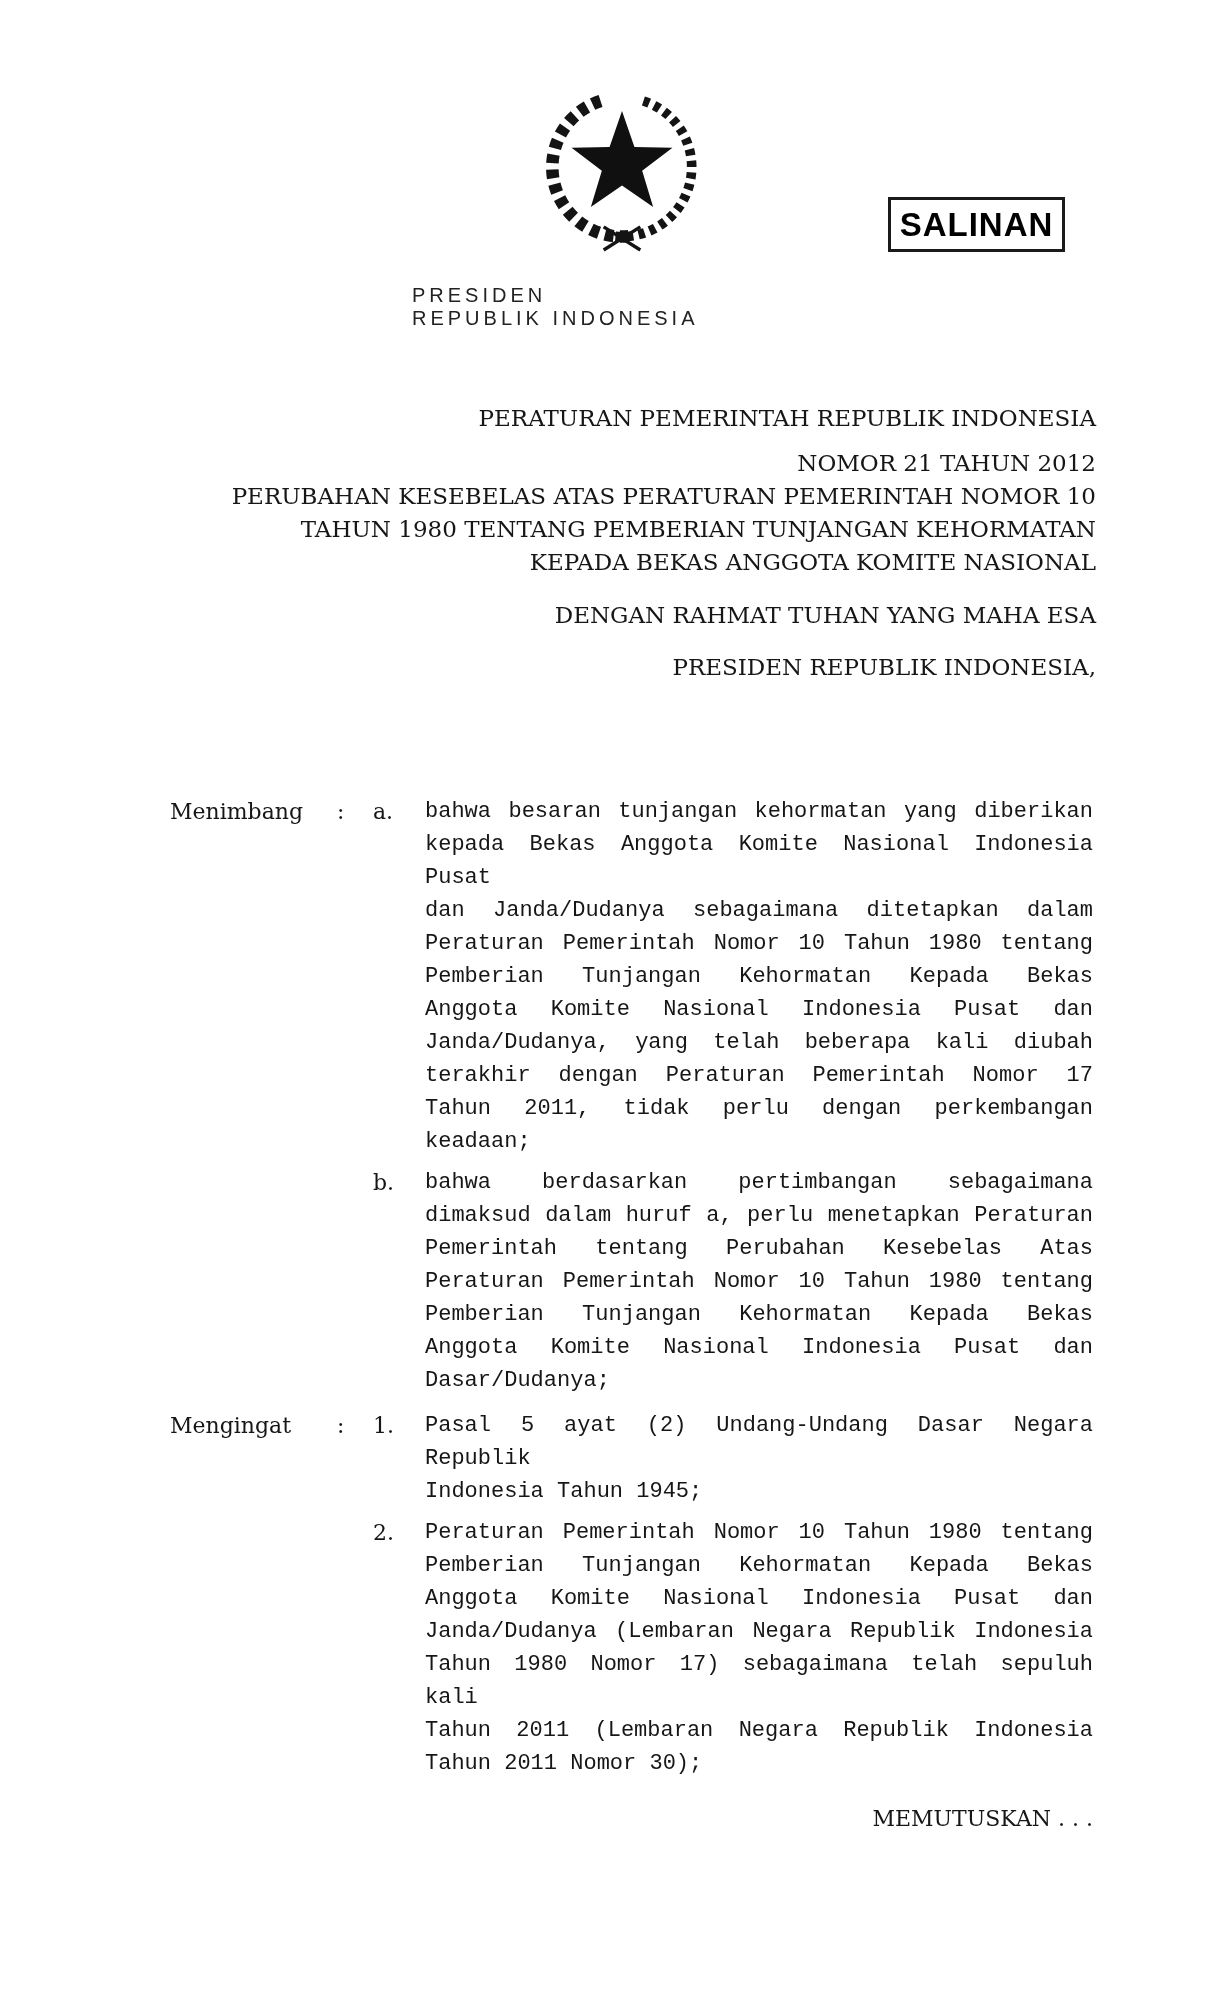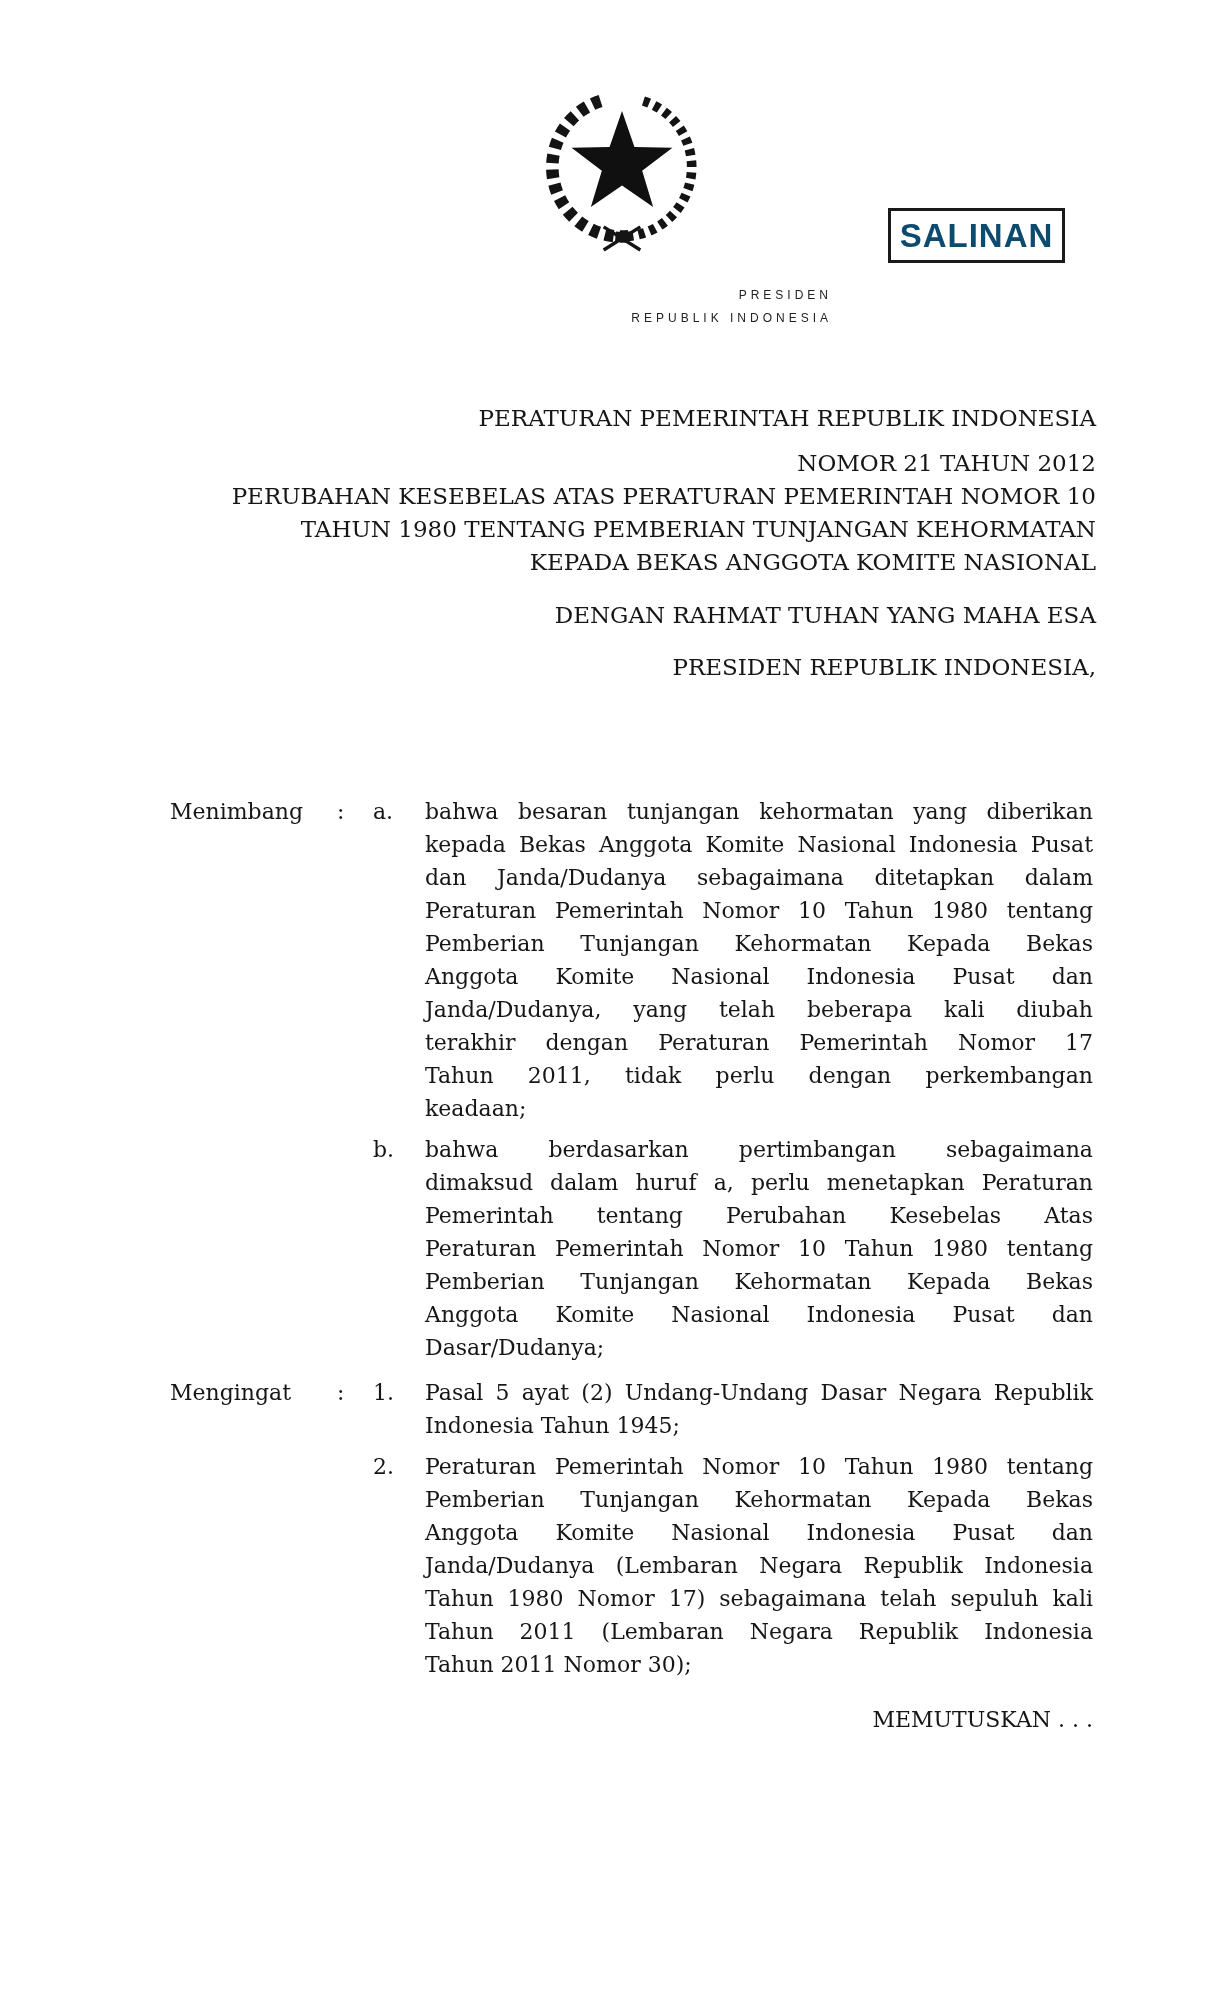--- a/index.html
+++ b/index.html
@@ -9,34 +9,33 @@
     width:1224px; height:2016px;
     background:#ffffff;
     color:#161616;
     font-family:"DejaVu Serif", serif;
     overflow:hidden;
   }
   
   .emblem { position:absolute; left:540px; top:80px; width:164px; height:178px; }
   .letterhead {
     position:absolute; left:412px; top:284px; width:420px;
-    text-align:right;
+    text-align:left;
     font-family:"Liberation Sans", sans-serif;
-    font-size:12px; letter-spacing:4px; line-height:23px;
+    font-size:20px; letter-spacing:4px; line-height:23px;
     color:#222;
   }
   .salinan {
     position:absolute; left:888px; top:197px;
     width:177px; height:55px;
     border:3px solid #1a1a1a;
     display:flex; align-items:center; justify-content:center;
     font-family:"Liberation Sans", sans-serif;
     font-weight:bold; font-size:33px; letter-spacing:1px;
-    color:#0c4a6e;
-    margin-top:11px;
+    color:#000000;
   }
   
   .title-block {
     position:absolute; left:166px; top:402px; width:930px;
     text-align:right;
     font-size:23px; line-height:33px;
   }
   .tl { line-height:33px; }
   .mt12 { margin-top:12px; }
   .mt14 { margin-top:14px; }
@@ -47,21 +46,21 @@
     position:absolute; left:170px; top:795px; width:923px;
     font-size:22px; line-height:33px;
   }
   .section { display:flex; align-items:flex-start; margin-bottom:12px; }
   .s-label { width:167px; flex:none; }
   .s-colon { width:36px; flex:none; }
   .s-items { flex:1; min-width:0; }
   .item { display:flex; align-items:flex-start; margin-bottom:8px; }
   .item:last-child { margin-bottom:0; }
   .marker { width:52px; flex:none; }
-  .text { flex:1; min-width:0; }
+  .text { flex:1; min-width:0;font-family:Liberation Mono, monospace; }
   .jl { text-align:justify; text-align-last:justify; line-height:33px; }
   .ll { text-align:left; line-height:33px; }
   .catchword { text-align:right; margin-top:22px; line-height:33px; }
 </style>
 </head>
 <body>
 
 <div class="page">
 
   <svg class="emblem" viewBox="0 0 170 180" aria-hidden="true">

